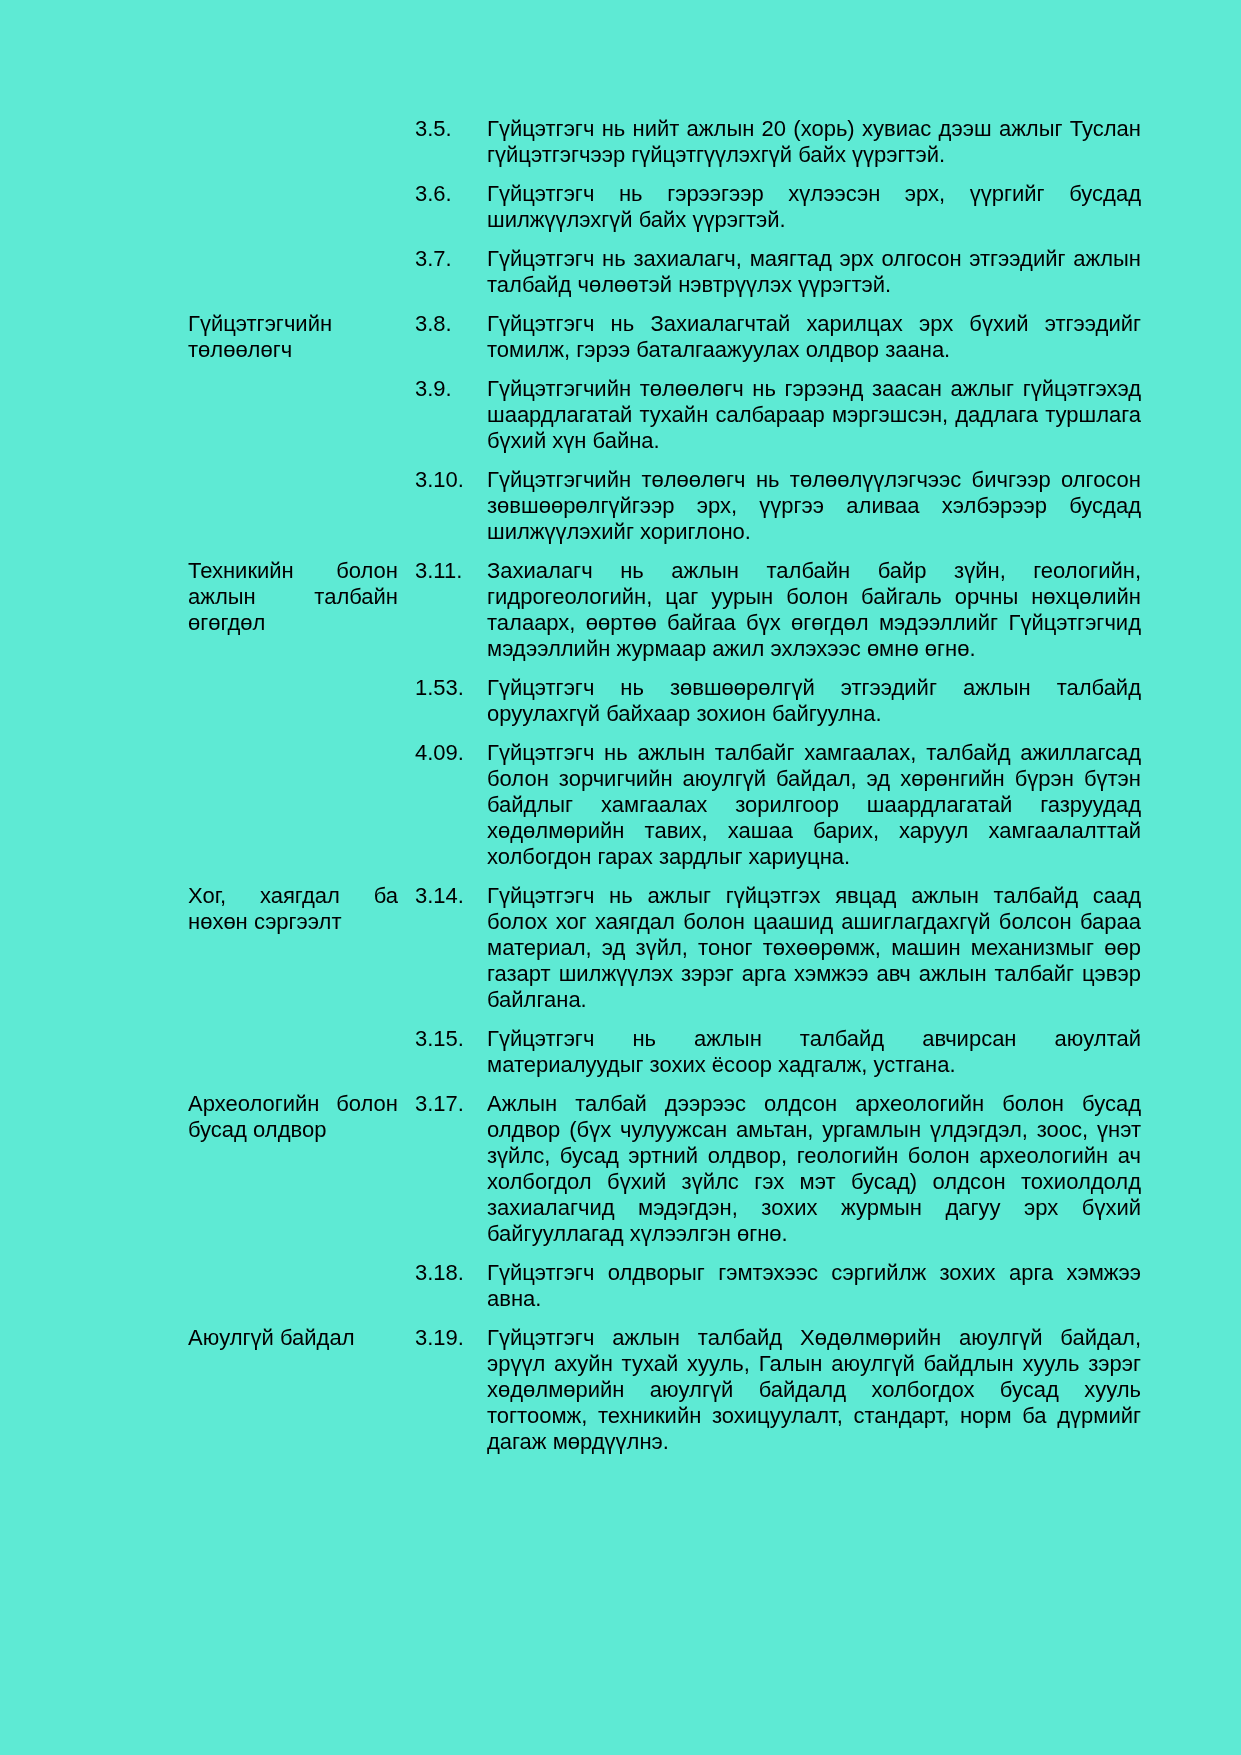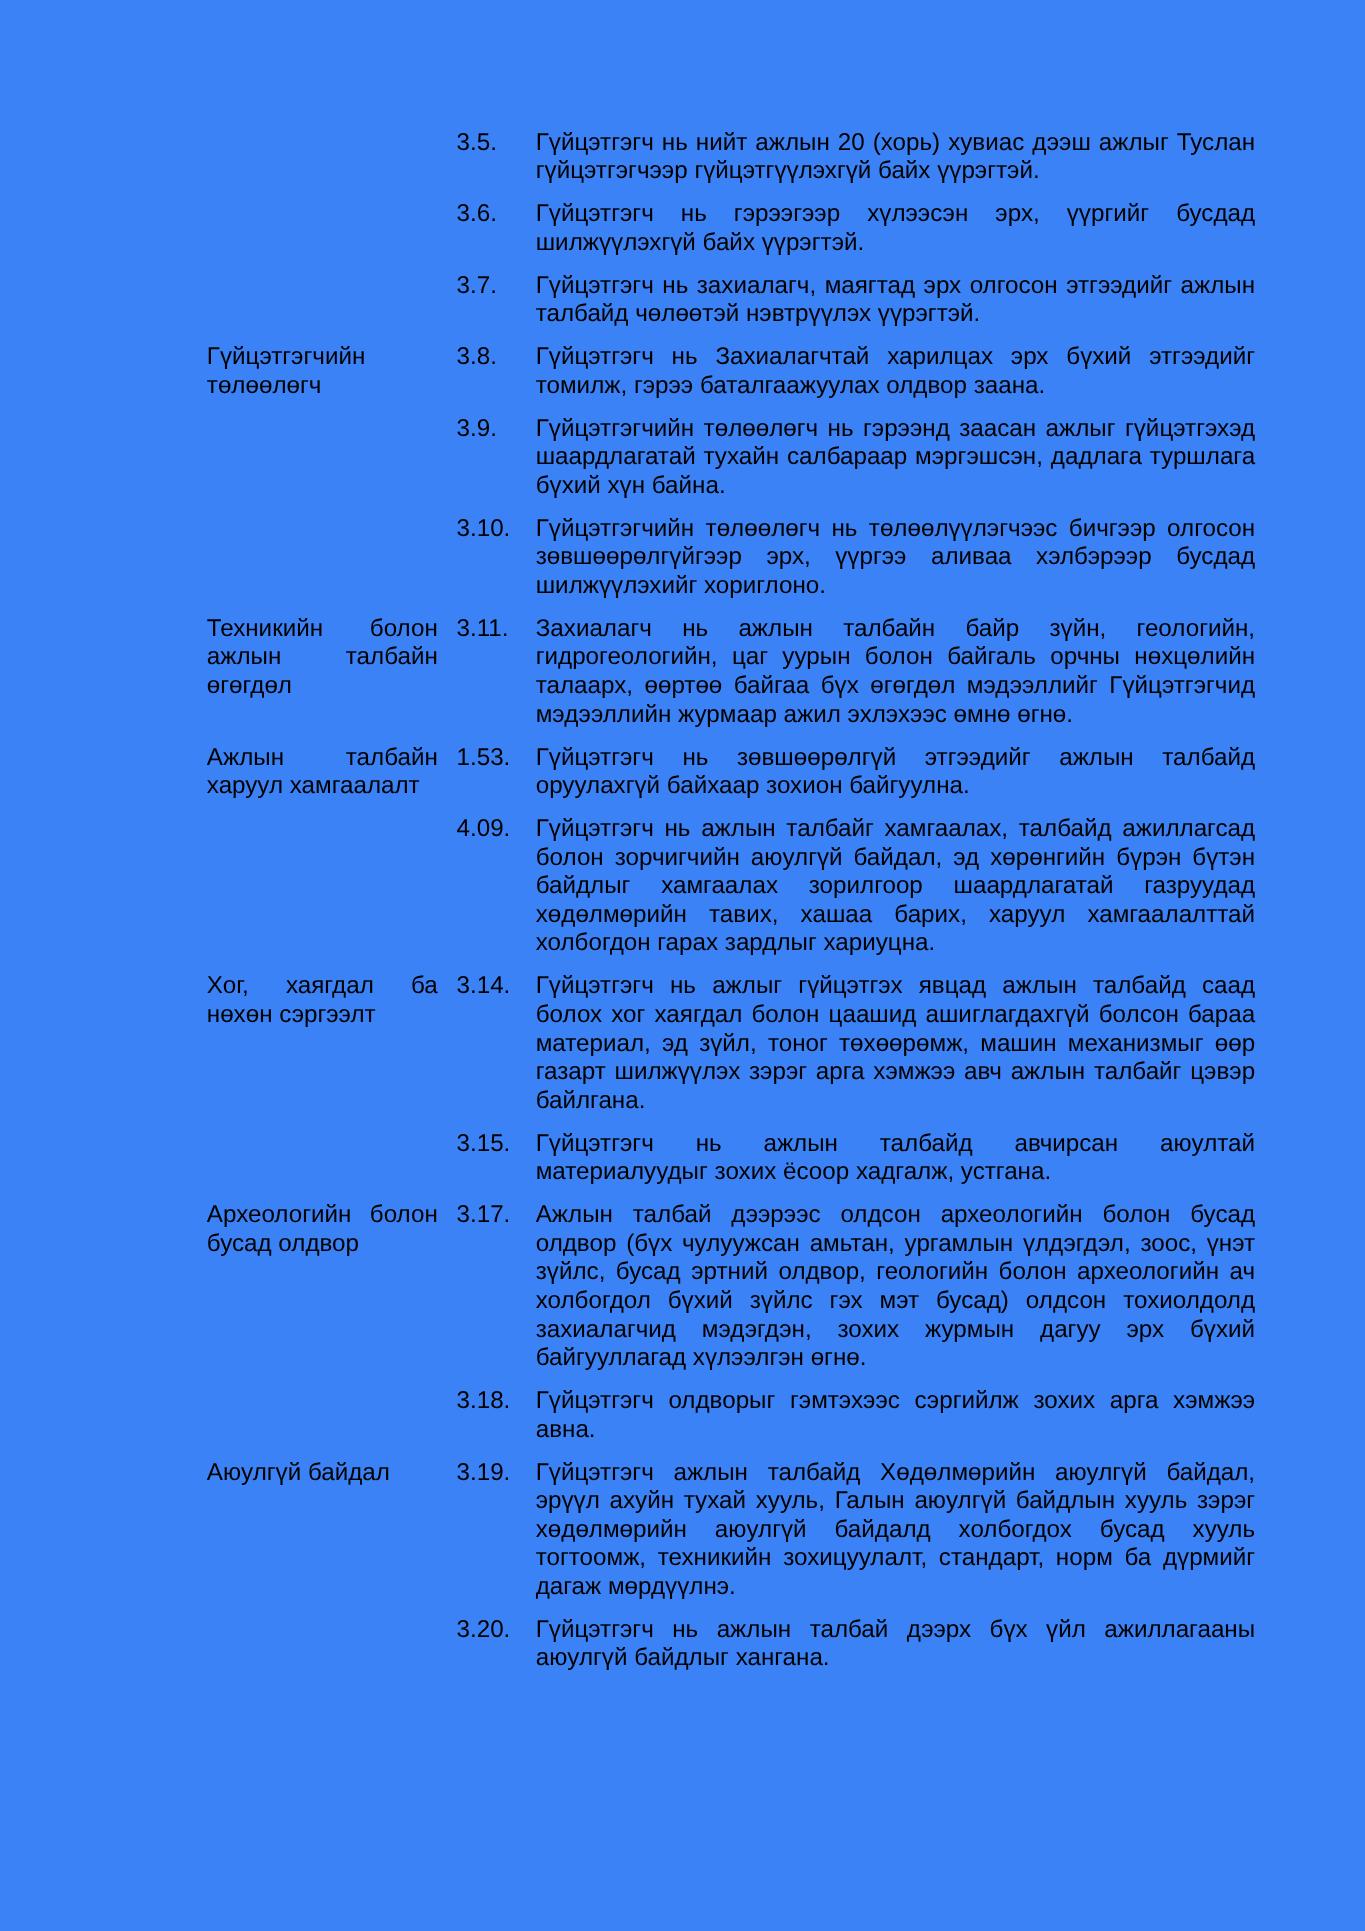--- a/index.html
+++ b/index.html
@@ -46,21 +46,21 @@
     left: -227px;
     top: 0;
     width: 210px;
     text-align: justify;
     hyphens: none;
   }
 </style>
 </head>
 <body>
 
-<div class="page" style="background: #3b82f6; color: rgb(0, 0, 0);">
+<div class="page" style="background: #5eead4; color: rgb(0, 0, 0);">
   <div class="content">
       <div class="clause">
 
     <div class="clause-num">3.5.</div>
     <div class="clause-text">Гүйцэтгэгч нь нийт ажлын 20 (хорь) хувиас дээш ажлыг Туслан гүйцэтгэгчээр гүйцэтгүүлэхгүй байх үүрэгтэй.</div>
   </div>
       <div class="clause">
 
     <div class="clause-num">3.6.</div>
     <div class="clause-text">Гүйцэтгэгч нь гэрээгээр хүлээсэн эрх, үүргийг бусдад шилжүүлэхгүй байх үүрэгтэй.</div>
@@ -84,21 +84,20 @@
 
     <div class="clause-num">3.10.</div>
     <div class="clause-text">Гүйцэтгэгчийн төлөөлөгч нь төлөөлүүлэгчээс бичгээр олгосон зөвшөөрөлгүйгээр эрх, үүргээ аливаа хэлбэрээр бусдад шилжүүлэхийг хориглоно.</div>
   </div>
       <div class="clause">
     <div class="margin-label">Техникийн болон ажлын талбайн өгөгдөл</div>
     <div class="clause-num">3.11.</div>
     <div class="clause-text">Захиалагч нь ажлын талбайн байр зүйн, геологийн, гидрогеологийн, цаг уурын болон байгаль орчны нөхцөлийн талаарх, өөртөө байгаа бүх өгөгдөл мэдээллийг Гүйцэтгэгчид мэдээллийн журмаар ажил эхлэхээс өмнө өгнө.</div>
   </div>
       <div class="clause">
-    <div class="margin-label">Ажлын талбайн харуул хамгаалалт</div>
     <div class="clause-num">1.53.</div>
     <div class="clause-text">Гүйцэтгэгч нь зөвшөөрөлгүй этгээдийг ажлын талбайд оруулахгүй байхаар зохион байгуулна.</div>
   </div>
       <div class="clause">
 
     <div class="clause-num">4.09.</div>
     <div class="clause-text">Гүйцэтгэгч нь ажлын талбайг хамгаалах, талбайд ажиллагсад болон зорчигчийн аюулгүй байдал, эд хөрөнгийн бүрэн бүтэн байдлыг хамгаалах зорилгоор шаардлагатай газруудад хөдөлмөрийн тавих, хашаа барих, харуул хамгаалалттай холбогдон гарах зардлыг хариуцна.</div>
   </div>
       <div class="clause">
     <div class="margin-label">Хог, хаягдал ба нөхөн сэргээлт</div>
@@ -118,19 +117,14 @@
       <div class="clause">
 
     <div class="clause-num">3.18.</div>
     <div class="clause-text">Гүйцэтгэгч олдворыг гэмтэхээс сэргийлж зохих арга хэмжээ авна.</div>
   </div>
       <div class="clause">
     <div class="margin-label">Аюулгүй байдал</div>
     <div class="clause-num">3.19.</div>
     <div class="clause-text">Гүйцэтгэгч ажлын талбайд Хөдөлмөрийн аюулгүй байдал, эрүүл ахуйн тухай хууль, Галын аюулгүй байдлын хууль зэрэг хөдөлмөрийн аюулгүй байдалд холбогдох бусад хууль тогтоомж, техникийн зохицуулалт, стандарт, норм ба дүрмийг дагаж мөрдүүлнэ.</div>
   </div>
-      <div class="clause">
-
-    <div class="clause-num">3.20.</div>
-    <div class="clause-text">Гүйцэтгэгч нь ажлын талбай дээрх бүх үйл ажиллагааны аюулгүй байдлыг хангана.</div>
-  </div>
     </div>
 </div>
 
 </body></html>

